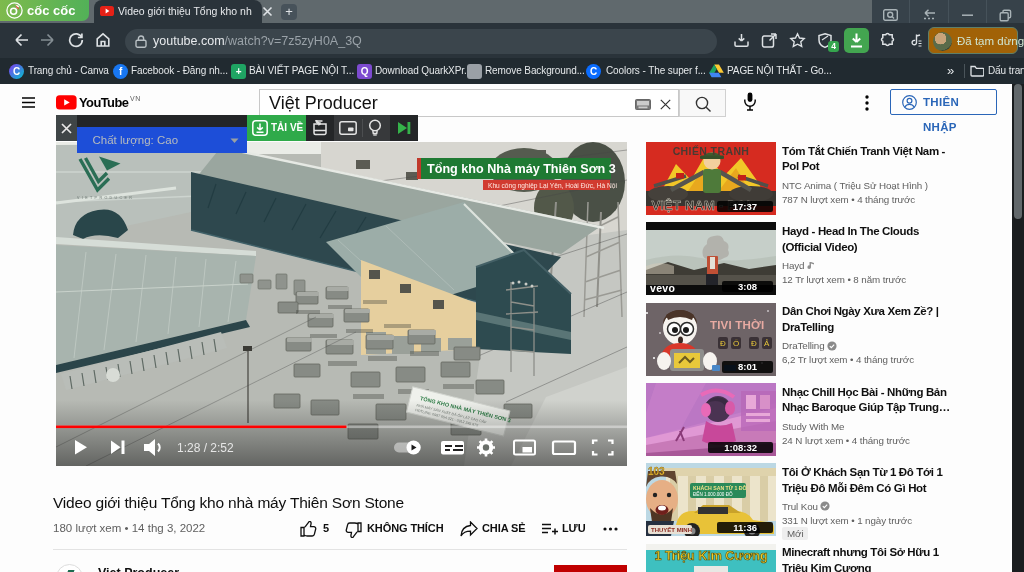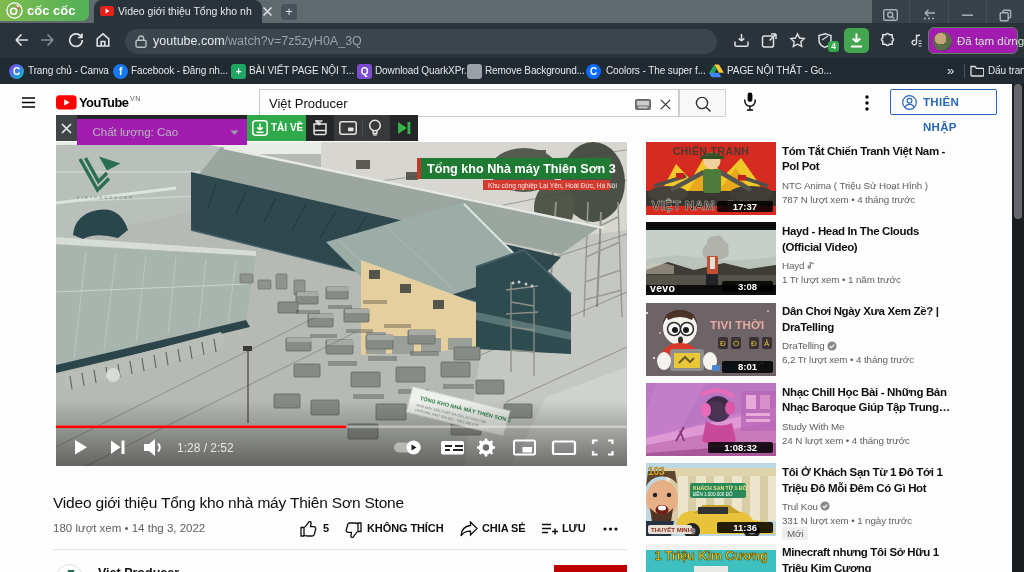--- a/index.html
+++ b/index.html
@@ -136,21 +136,21 @@
           <path d="M1 13.5 h11" stroke="#fff" stroke-width="2"></path>
         </svg>
     </div>
     <svg class="abs" style="left:879px;top:9px" width="17" height="17" viewBox="0 0 17 17">
         <path d="M6.7 2.8 a1.9 1.9 0 0 1 3.6 0 h2.9 v2.9 a1.9 1.9 0 0 1 0 3.6 v2.9 h-2.9 a1.9 1.9 0 0 1-3.6 0 H3.8 v-2.9 a1.9 1.9 0 0 1 0-3.6 V2.8 Z" fill="none" stroke="#dde1e4" stroke-width="1.5"></path>
       </svg>
     <svg class="abs" style="left:906px;top:9px" width="17" height="17" viewBox="0 0 17 17">
         <path d="M10.5 2.5 v8 a2.2 2.2 0 1 1-1.4-2 M10.5 4 l3.5-1" stroke="#dde1e4" stroke-width="1.4" fill="none"></path>
         <path d="M12.5 9 h3 m-3 2.5 h3 m-3 2.5 h3" stroke="#dde1e4" stroke-width="1.2"></path>
       </svg>
-    <div class="abs" style="left:928px;top:4px;width:90px;height:27px;border:1px solid #5f7f69;border-radius:6px;background:#a21caf">
+    <div class="abs" style="left:928px;top:4px;width:90px;height:27px;border:1px solid #5f7f69;border-radius:6px;background:#a16207">
       <div class="abs" style="left:4px;top:3.5px;width:19px;height:19px;border-radius:50%;background:radial-gradient(circle at 40% 35%,#c9a47a 0 34%,#5a6b4a 35% 70%,#3a4a3a 71%)"></div>
       <div class="abs" style="left:28px;top:0;height:27px;line-height:27px;font-size:11.5px;color:#cfe5d2;white-space:nowrap">Đã tạm dừng</div>
     </div>
   </div>
   <div id="bookmarks">
     <div class="bmi" style="left:9px;background:linear-gradient(135deg,#823af3,#00c4cc)">C</div>
       <div class="bm" style="left:28px">Trang chủ - Canva</div>
     <div class="bmi" style="left:113px;background:#1877f2">f</div>
       <div class="bm" style="left:131px">Facebook - Đăng nh...</div>
     <div class="bmi" style="left:231px;background:#1fa463;border-radius:3px">+</div>
@@ -180,21 +180,21 @@
       <svg class="abs" style="left:22px;top:13px" width="13" height="11" viewBox="0 0 13 11">
           <path d="M0 1 h13 M0 5.5 h13 M0 10 h13" stroke="#030303" stroke-width="1.4"></path>
         </svg>
       <svg class="abs" style="left:56px;top:11px" width="84" height="15" viewBox="0 0 84 15">
         <rect x="0" y="0.2" width="20.6" height="14.4" rx="3.6" fill="#f00"></rect>
         <path d="M8.2 4.3 L13.7 7.4 L8.2 10.5 Z" fill="#fff"></path>
         <text x="23" y="12.1" font-family="Liberation Sans" font-size="12.9" font-weight="bold" letter-spacing="-0.55" fill="#030303">YouTube</text>
       </svg>
       <div class="abs" style="left:130px;top:11px;font-size:7px;color:#606060;letter-spacing:.5px">VN</div>
       <div class="abs" style="left:259px;top:5px;width:420px;height:28px;border:1px solid #c8c8c8;background:#fff">
-        <div class="abs" style="left:9px;top:0;line-height:27px;font-size:13px;color:#111">Việt Producer</div>
+        <div class="abs" style="left:9px;top:0;line-height:27px;font-size:18px;color:#111">Việt Producer</div>
         <svg class="abs" style="left:375px;top:9px" width="16" height="11" viewBox="0 0 16 11">
             <rect x="0.5" y="0.5" width="15" height="10" rx="1" fill="#777" stroke="#666"></rect>
             <rect x="2" y="2" width="12" height="4.5" fill="#ccc"></rect>
             <rect x="3.5" y="7.5" width="9" height="1.8" fill="#ccc"></rect>
           </svg>
         <svg class="abs" style="left:400px;top:8.5px" width="11" height="11" viewBox="0 0 11 11">
             <path d="M0.8 0.8 L10.2 10.2 M10.2 0.8 L0.8 10.2" stroke="#333" stroke-width="1.2"></path>
           </svg>
       </div>
       <div class="abs" style="left:679px;top:5px;width:47px;height:28px;border:1px solid #d0d0d0;background:#f8f8f8">
@@ -478,21 +478,21 @@
           <path d="M57 34 q-2 -8 4 -12 q-1 -7 7 -8 q8 -2 10 5 q6 2 4 9 q3 6 -4 8 q-6 4 -11 1 q-8 1 -10 -3" fill="#b2b2ac"></path>
           <rect x="61" y="34" width="11" height="19" rx="1" fill="#bf4f35"></rect>
           <rect x="64" y="35" width="5" height="12" fill="#e4e0d6"></rect>
           <rect x="60" y="52" width="12" height="11" fill="#23242a"></rect>
           <text x="4" y="70" font-size="10.5" font-weight="bold" fill="#fff" letter-spacing=".3">vevo</text>
         </svg><div class="dur">3:08</div></div>
         <div class="svt">Hayd - Head In The Clouds<br>(Official Video)</div>
         <div class="svc" style="top:37.5px">Hayd <svg width="8" height="9" viewBox="0 0 8 9" style="vertical-align:-1px">
               <path d="M2.5 1 h1.5 v5.2 a1.8 1.8 0 1 1 -1.5 -1.8 Z M4 1 L7 2 V3.5 L4 2.6" fill="#909090"></path>
             </svg></div>
-        <div class="svc" style="top:51.5px">1 Tr lượt xem • 1 năm trước</div>
+        <div class="svc" style="top:51.5px">12 Tr lượt xem • 8 năm trước</div>
       </div>
       <div class="sv" style="top:218.6px">
         <div class="thumb"><svg width="130" height="73" viewBox="0 0 130 73">
           <rect width="130" height="73" fill="#6e6467"></rect>
           <circle cx="1" cy="10" r="1" fill="#fff"></circle>
               <circle cx="14" cy="30" r="1" fill="#c8c2c4"></circle>
               <circle cx="8" cy="55" r="1" fill="#fff"></circle>
               <circle cx="122" cy="8" r="1" fill="#c8c2c4"></circle>
               <circle cx="116" cy="60" r="1" fill="#fff"></circle>
           <circle cx="34" cy="25" r="17" fill="#f6f3ef"></circle>
@@ -622,21 +622,21 @@
   </div>
   <div id="scroll">
       <div id="scrollthumb"></div>
     </div>
   <div id="cocbar">
     <div style="position:absolute;left:0;top:0;width:20.5px;height:100%;background:#3f4547">
       <svg style="position:absolute;left:5px;top:8px" width="11" height="11" viewBox="0 0 11 11">
           <path d="M1 1 L10 10 M10 1 L1 10" stroke="#e8e8e8" stroke-width="1.7"></path>
         </svg>
     </div>
-    <div style="position:absolute;left:20.5px;top:4px;width:170.5px;height:100%;background:#a21caf">
+    <div style="position:absolute;left:20.5px;top:12px;width:170.5px;height:100%;background:#1d4ed8">
       <div style="position:absolute;left:16px;top:0;line-height:26px;font-size:11.5px;color:#b7bbbd">Chất lượng: Cao</div>
       <svg style="position:absolute;left:153px;top:11px" width="9" height="6" viewBox="0 0 9 6">
           <path d="M0.5 0.5 L4.5 5 L8.5 0.5" fill="#9aa0a3"></path>
         </svg>
     </div>
     <div style="position:absolute;left:191px;top:0;width:59px;height:100%;background:#2faa4a">
       <svg style="position:absolute;left:5px;top:5px" width="16" height="16" viewBox="0 0 16 16">
           <rect x="0.8" y="0.8" width="14.4" height="14.4" rx="3" fill="none" stroke="#fff" stroke-width="1.5"></rect>
           <path d="M8 3.5 V10 M8 10 L5.2 7.4 M8 10 L10.8 7.4 M4.5 12.2 h7" stroke="#fff" stroke-width="1.5" fill="none"></path>
         </svg>

